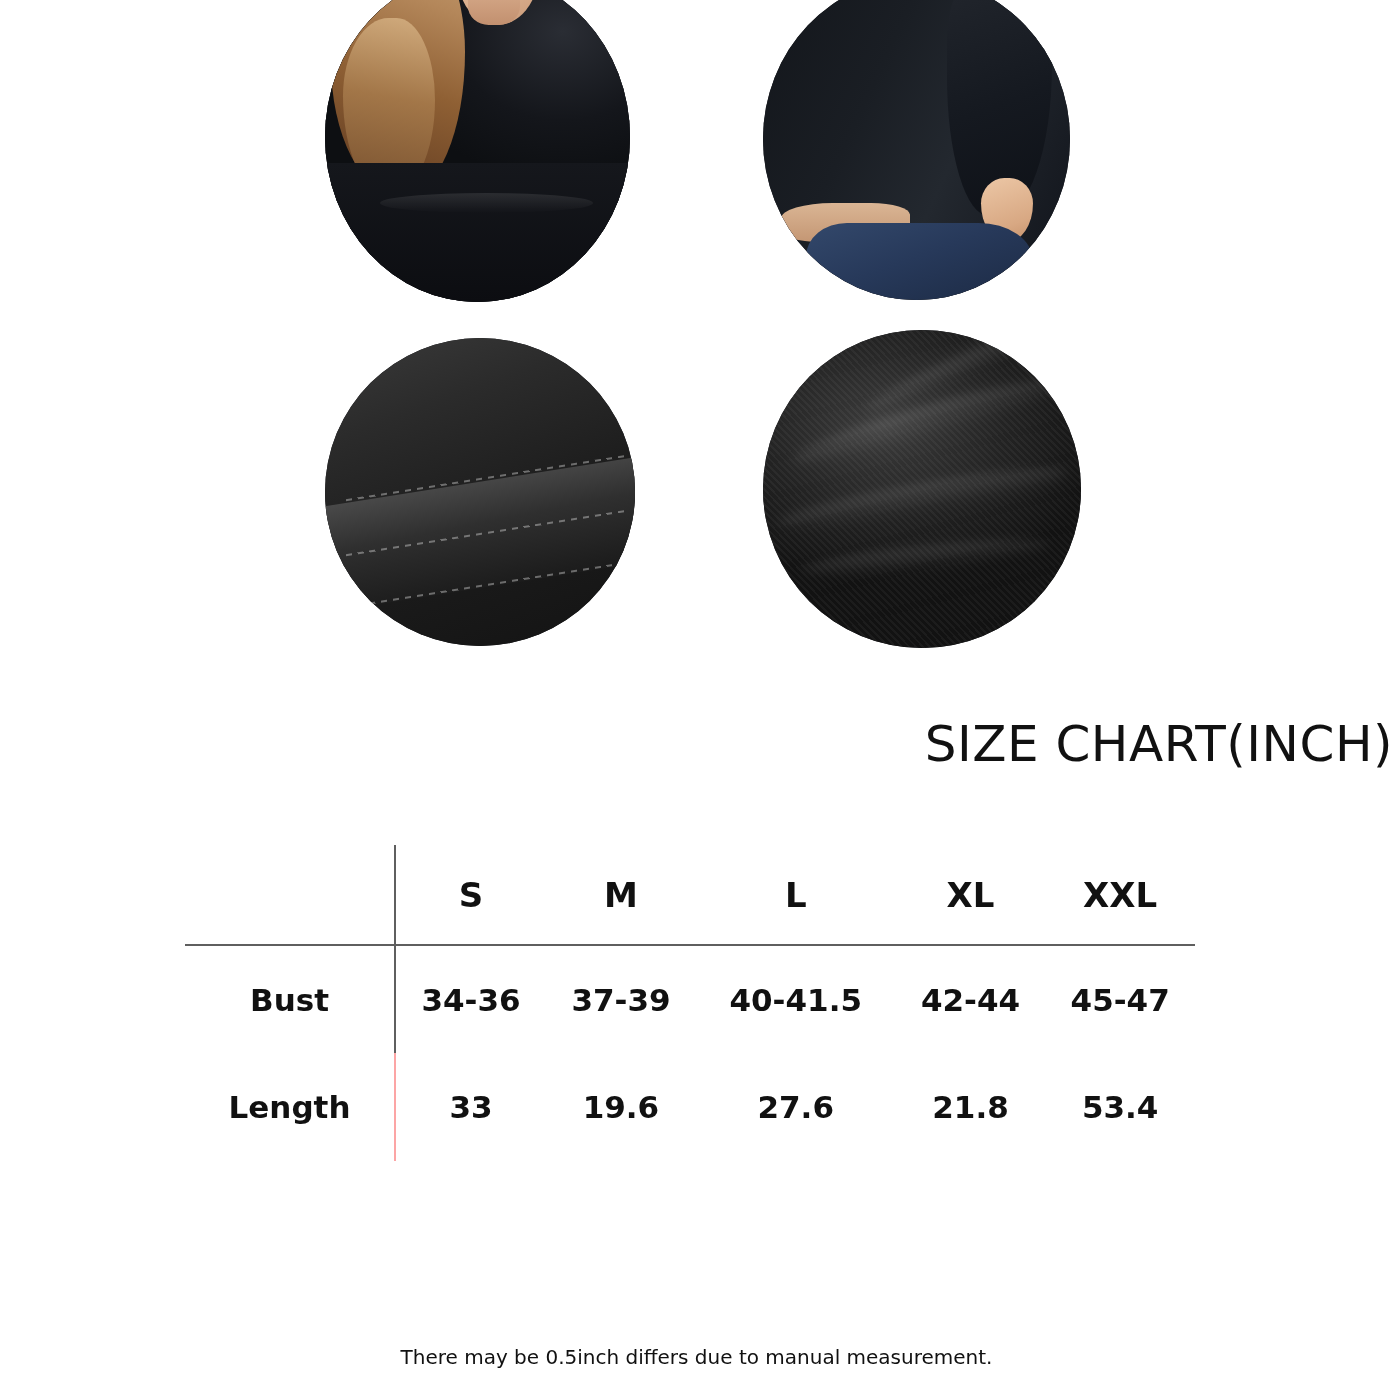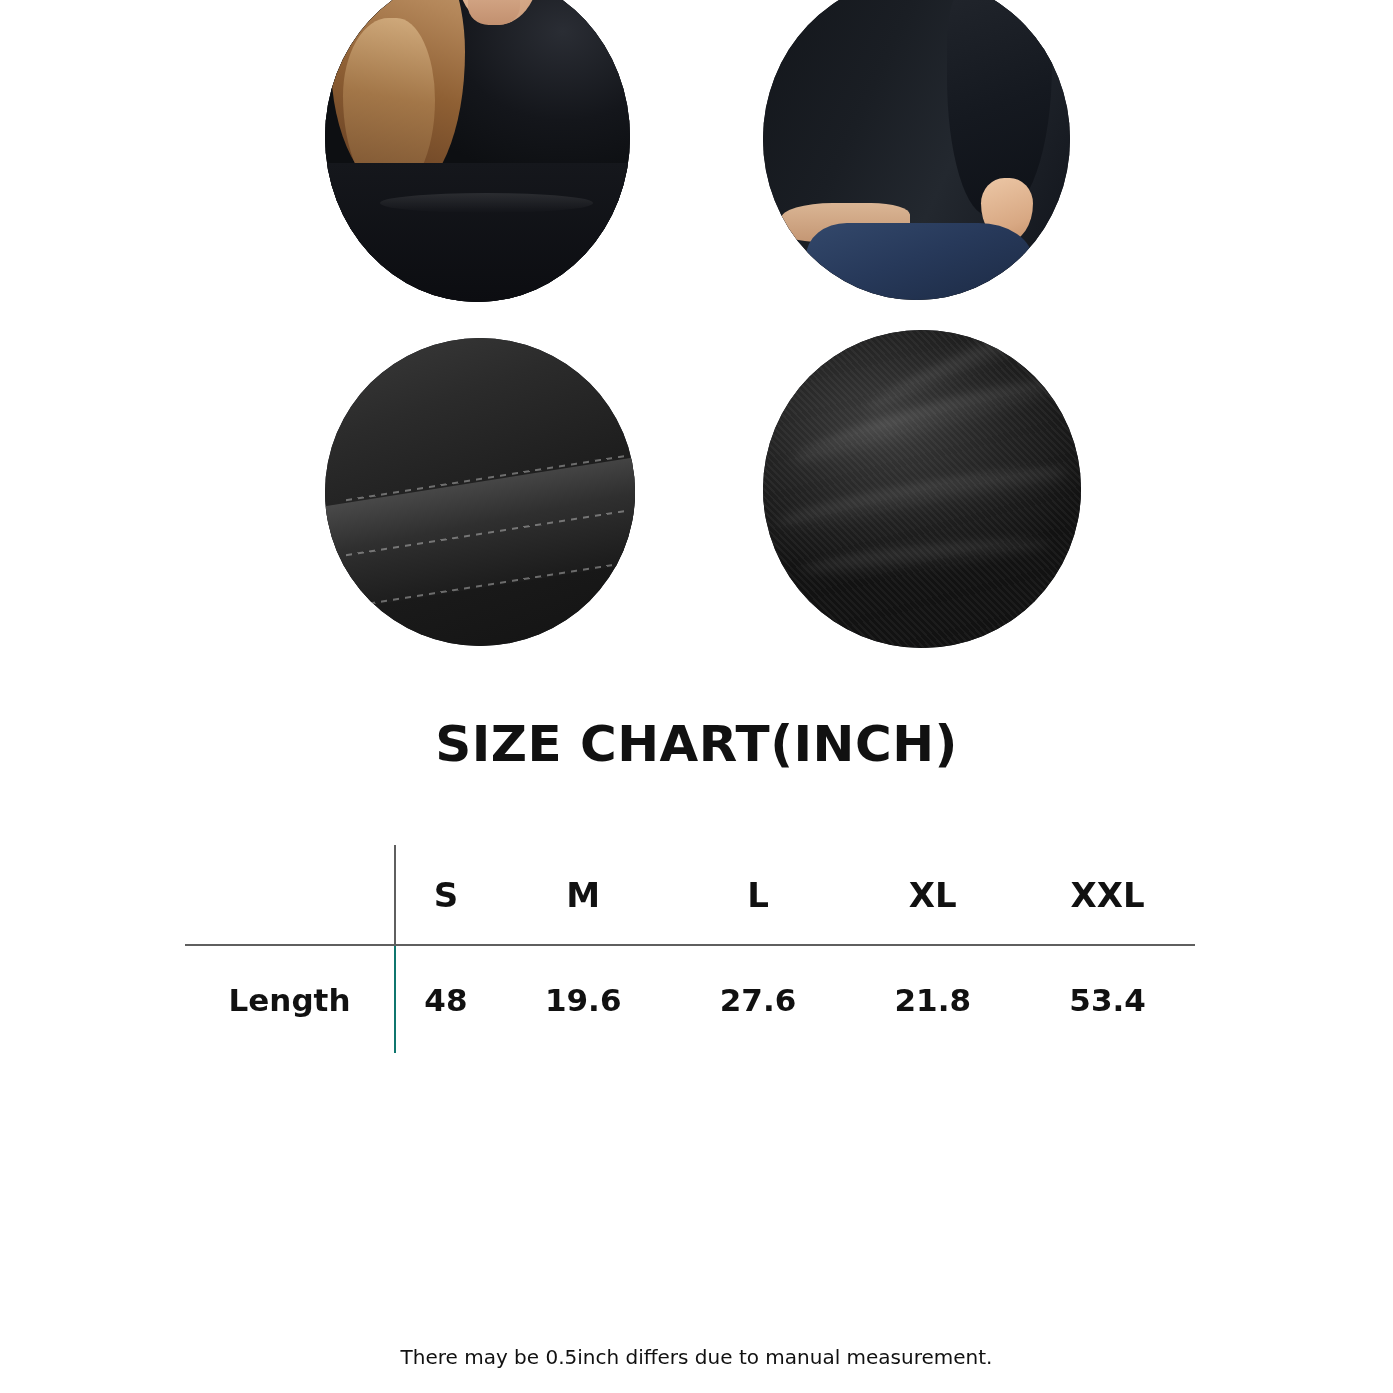--- a/index.html
+++ b/index.html
@@ -212,23 +212,23 @@
   .br-w2 { left: 4%; top: 48%; width: 92%; height: 9%; transform: rotate(-10deg); }
   .br-w3 { left: 12%; top: 68%; width: 78%; height: 7%; transform: rotate(-6deg); }
   .br-w4 { left: 30%; top: 8%; width: 66%; height: 7%; transform: rotate(-24deg); }
 
   
   .chart-title {
     position: absolute;
     left: 0;
     top: 715px;
     width: 1393px;
-    text-align: center;
+    text-align: right;
     font-size: 50px;
-    font-weight: bold;
+    font-weight: normal;
     letter-spacing: .5px;
     color: #111111;
     font-family: "DejaVu Sans", sans-serif;
   }
 
   
   .size-table {
     position: absolute;
     left: 185px;
     top: 845px;
@@ -252,21 +252,21 @@
   }
   .size-table thead tr {
     border-bottom: 2px solid #5f5f5f;
   }
   .size-table .rowlabel {
     width: 210px;
     font-size: 31px;
     border-right: 2px solid #5f5f5f;
   }
   .size-table thead .rowlabel { border-right: 2px solid #5f5f5f; }
-  .size-table tbody tr:last-child .rowlabel { border-right: 2px solid #0f766e; }
+  .size-table tbody tr:last-child .rowlabel { border-right: 2px solid #fca5a5; }
 
   
   .footnote {
     position: absolute;
     left: 0;
     top: 1345px;
     width: 1393px;
     text-align: center;
     font-size: 20px;
     color: #111111;
@@ -324,22 +324,30 @@
         <th class="rowlabel"></th>
         <th>S</th>
         <th>M</th>
         <th>L</th>
         <th>XL</th>
         <th>XXL</th>
       </tr>
     </thead>
     <tbody>
       <tr>
+        <td class="rowlabel">Bust</td>
+        <td>34-36</td>
+        <td>37-39</td>
+        <td>40-41.5</td>
+        <td>42-44</td>
+        <td>45-47</td>
+      </tr>
+      <tr>
         <td class="rowlabel">Length</td>
-        <td>48</td>
+        <td>33</td>
         <td>19.6</td>
         <td>27.6</td>
         <td>21.8</td>
         <td>53.4</td>
       </tr>
     </tbody>
   </table>
 
   <div class="footnote">There may be 0.5inch differs due to manual measurement.</div>
 

